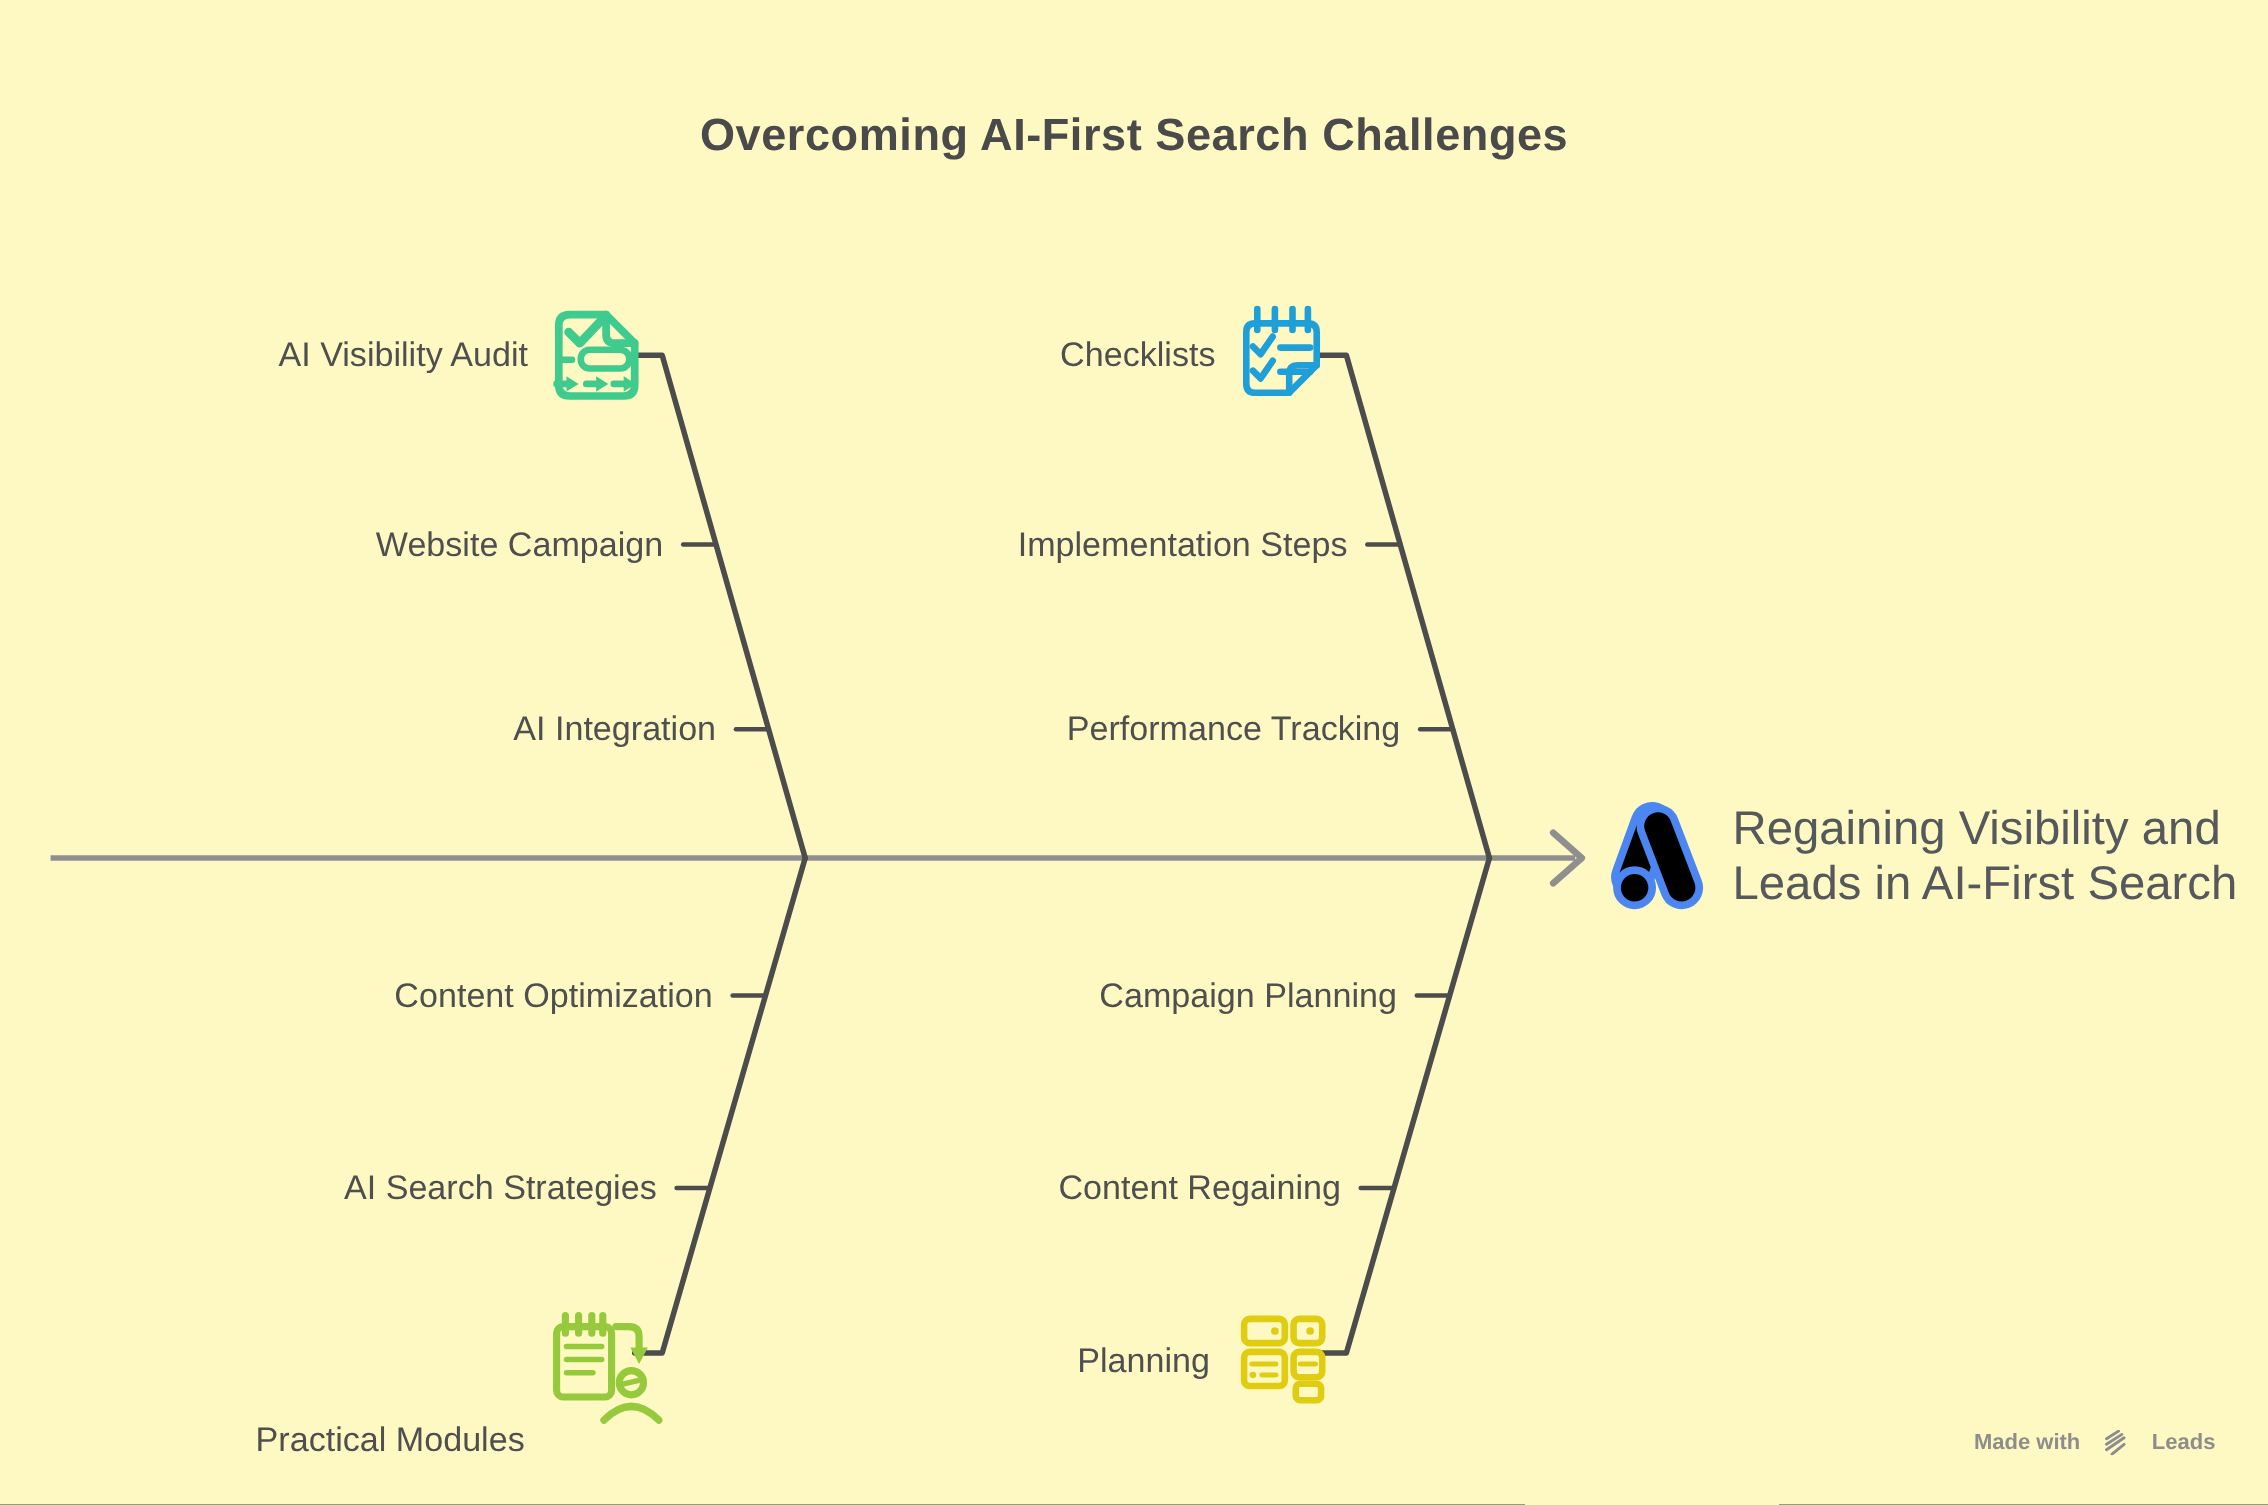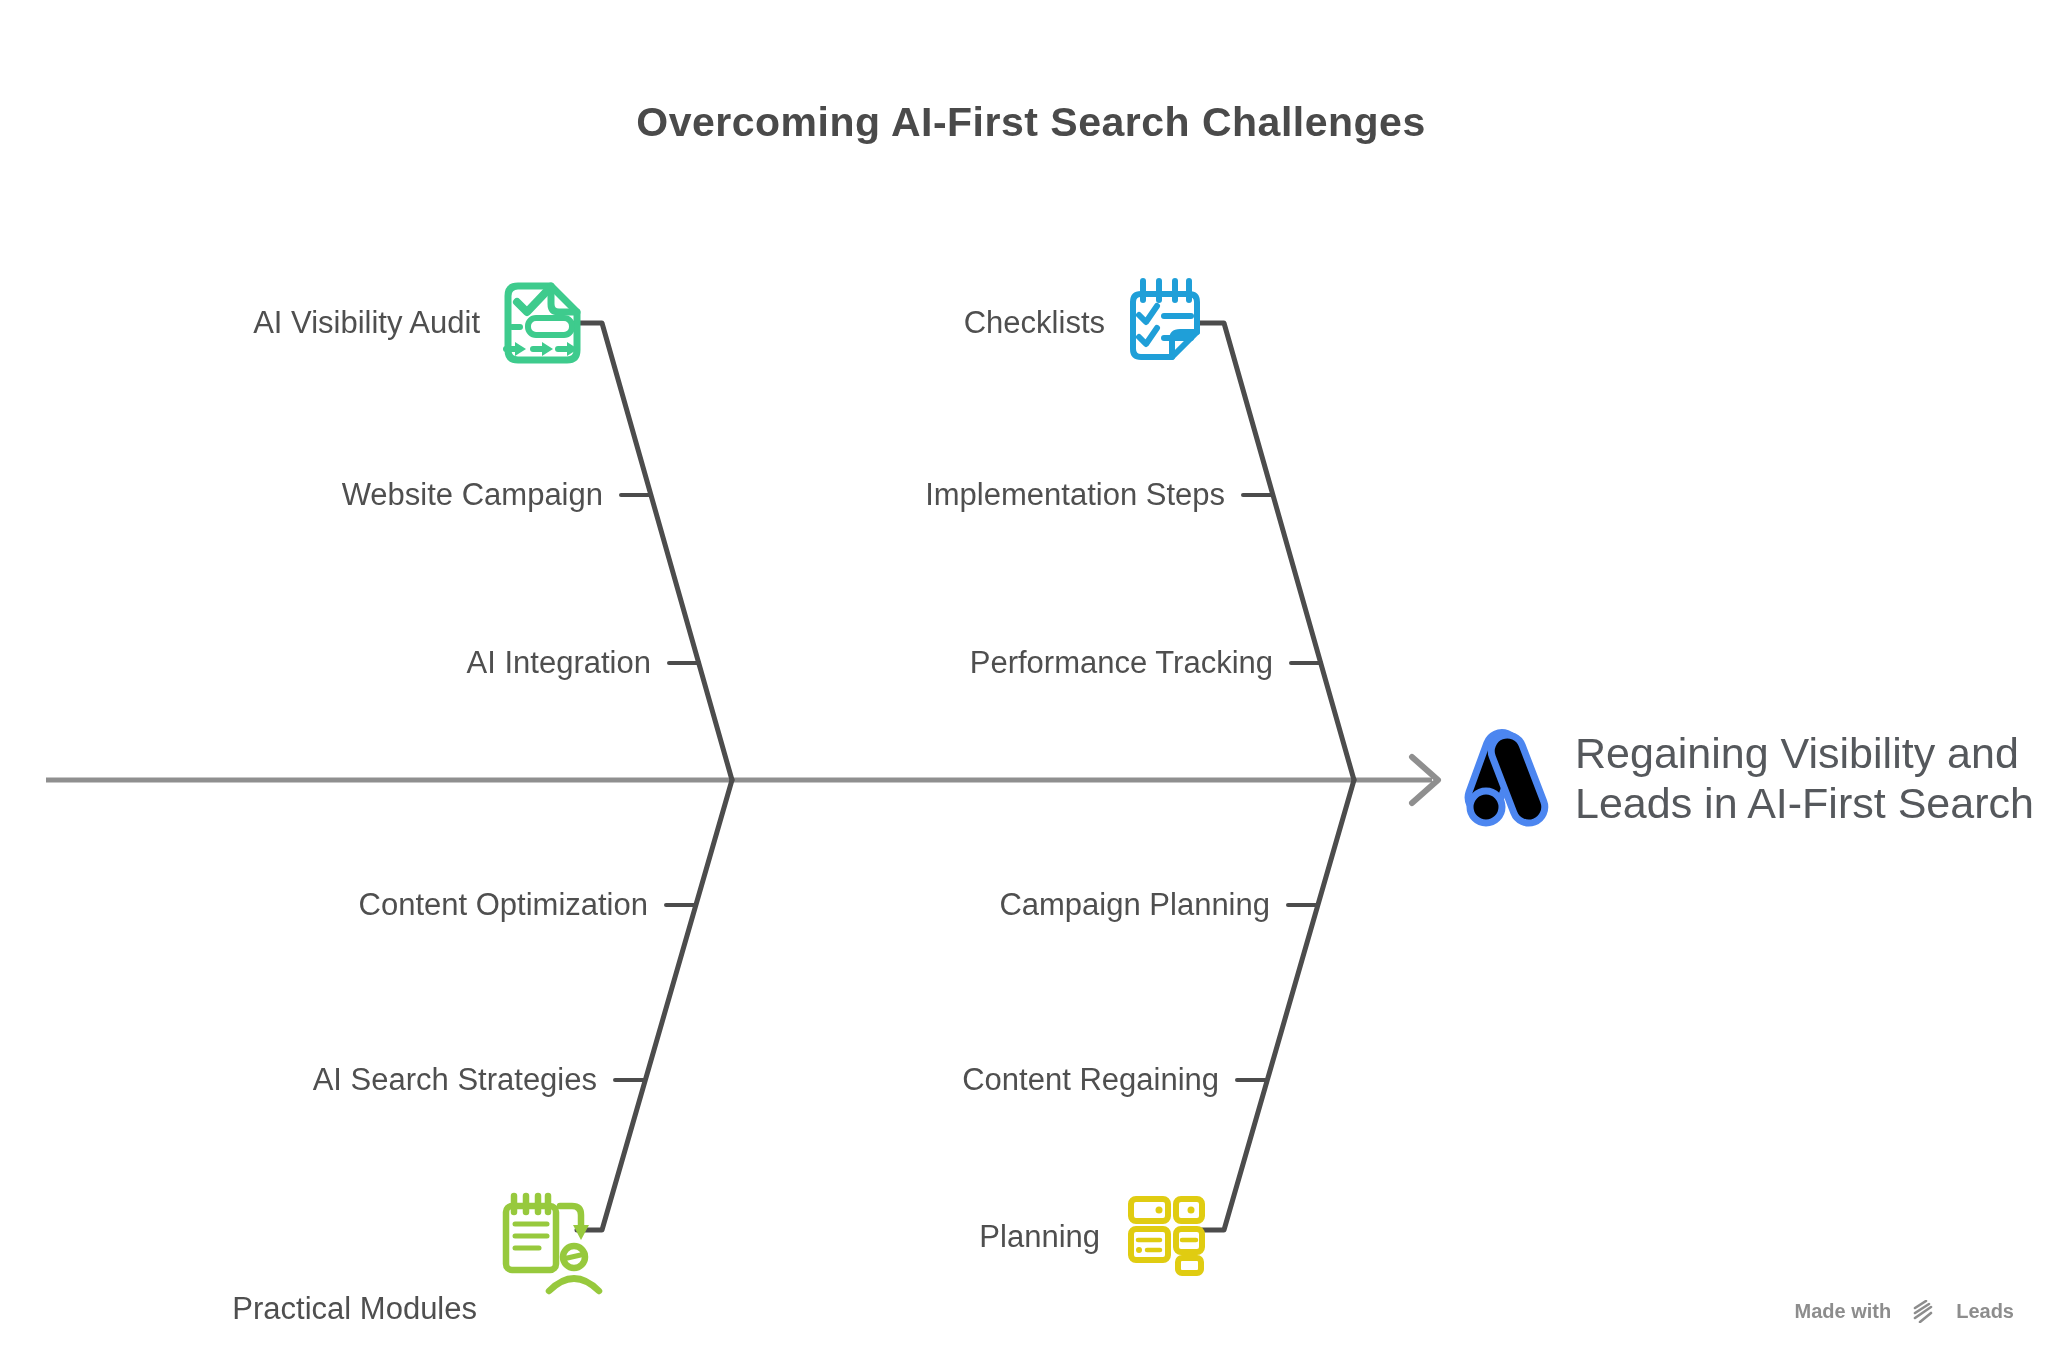--- a/index.html
+++ b/index.html
@@ -1,16 +1,16 @@
 <!DOCTYPE html>
 <html><head>
 <meta charset="utf-8">
 <style>
   html,body{margin:0;padding:0;background:#000;}
-  .canvas{position:relative;width:2062px;height:1368px;background:#ffffff;
+  .canvas{position:relative;width:2062px;height:1368px;background:#fef9c3;
           font-family:"Liberation Sans",sans-serif;overflow:hidden;}
   svg.layer{position:absolute;left:0;top:0;}
   .title{position:absolute;left:0;right:0;top:99px;text-align:center;
          font-size:41px;font-weight:bold;color:#4a4a4a;letter-spacing:.5px;}
   .label{position:absolute;font-size:31px;font-weight:500;color:#4f4f4f;
          line-height:36px;white-space:nowrap;text-align:center;}
   .outcome{position:absolute;left:1575px;top:728px;font-size:43px;
            line-height:50px;color:#55585c;white-space:nowrap;}
   .footer{position:absolute;right:48px;top:1300px;display:flex;align-items:center;
           gap:22px;color:#8d8d8d;font-size:20px;font-weight:bold;}

